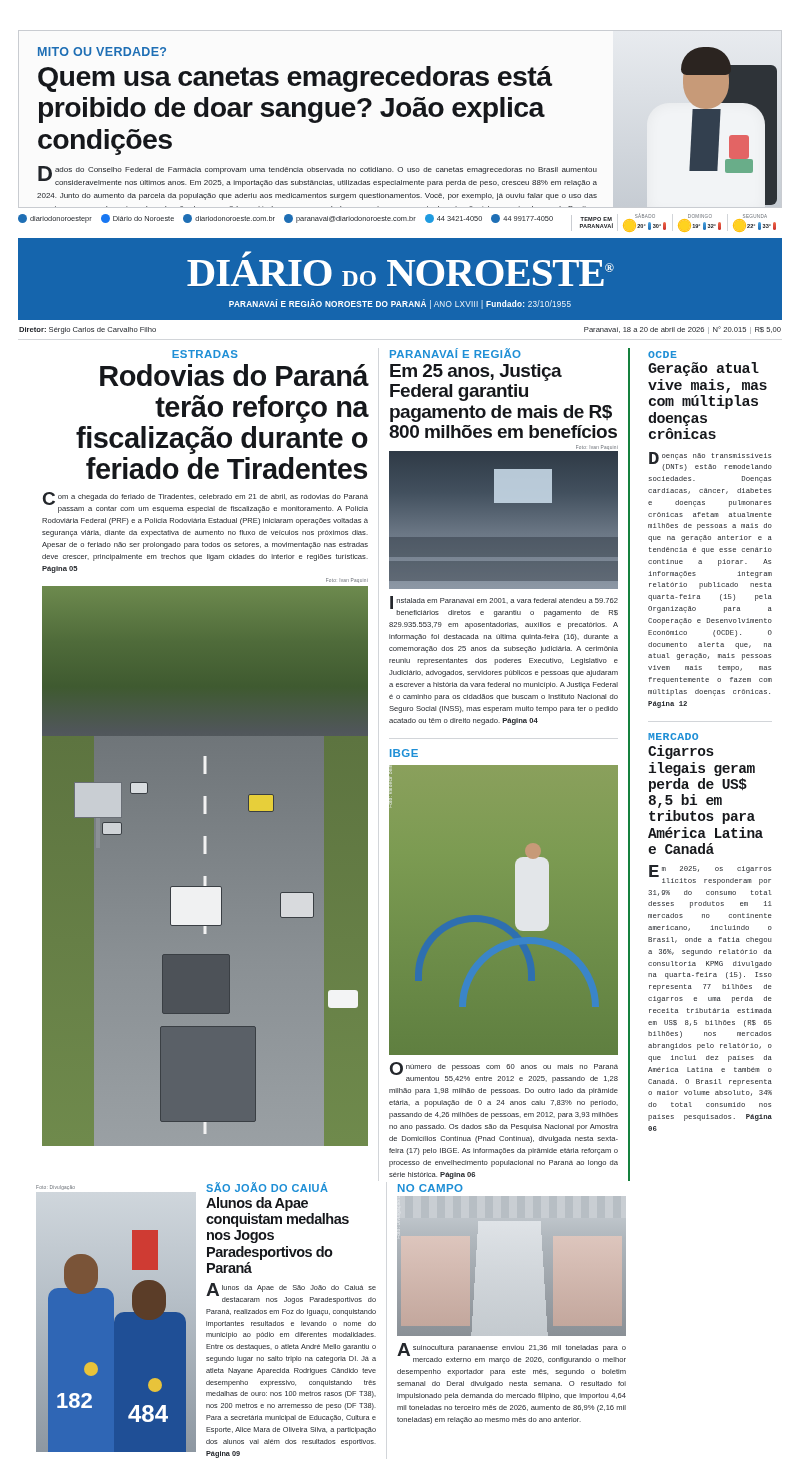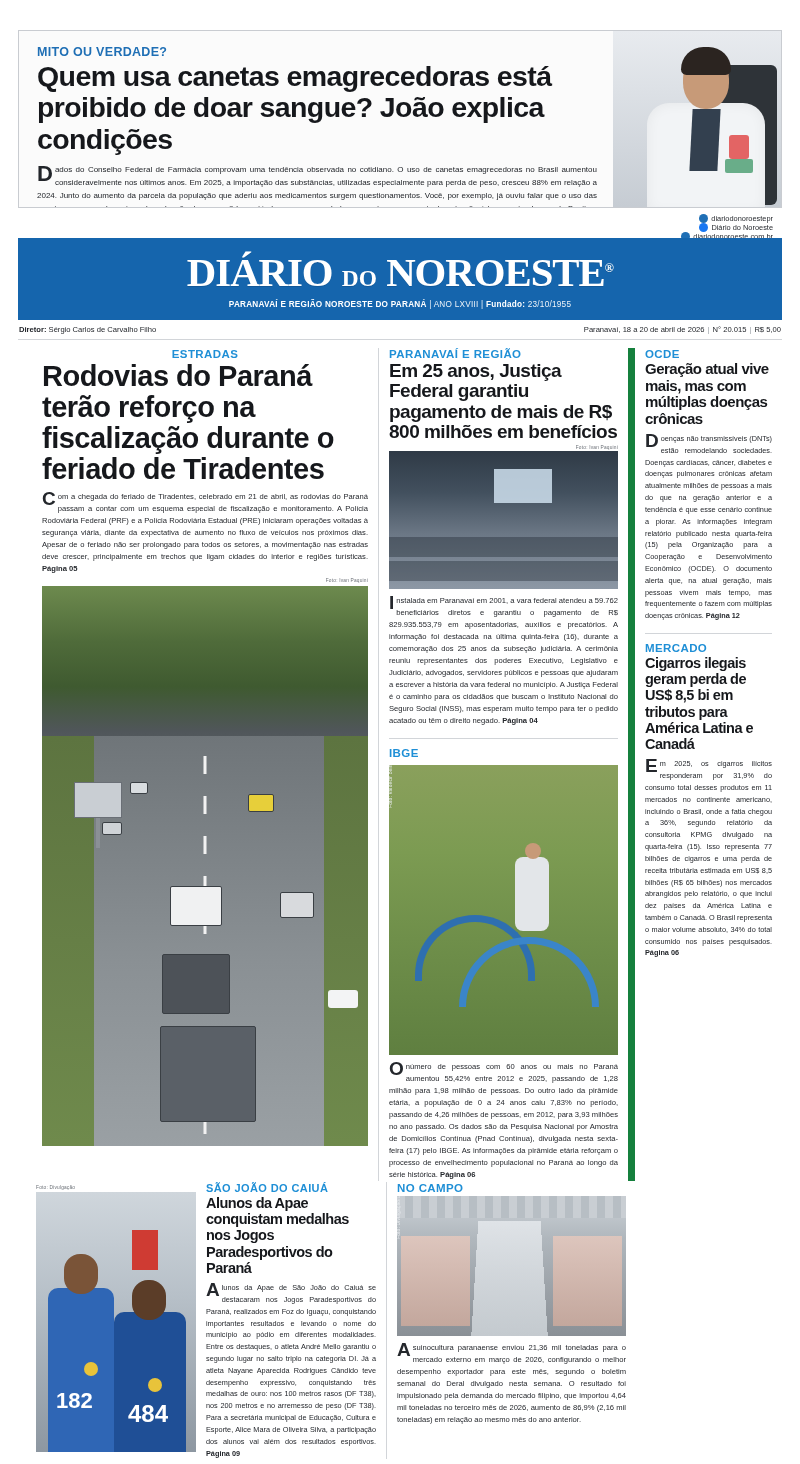--- a/index.html
+++ b/index.html
@@ -52,22 +52,22 @@
   .doc-body { position:absolute; left:34px; top:72px; width:118px; height:110px; background:#f2f4f6; border-radius:22px 22px 0 0; box-shadow: inset 0 0 14px rgba(0,0,0,.06);}
   .doc-shirt { position:absolute; left:78px; top:78px; width:28px; height:62px; background:#33404f; transform: skewX(-3deg); }
   .doc-head { position:absolute; left:70px; top:22px; width:46px; height:56px; background:#c79a78; border-radius:22px/26px; }
   .doc-hair { position:absolute; left:68px; top:16px; width:50px; height:28px; background:#2b2420; border-radius:24px 24px 6px 6px; }
   .doc-badge { position:absolute; left:116px; top:104px; width:20px; height:24px; background:#e04a4a; border-radius:3px; opacity:.85;}
   .doc-tag { position:absolute; left:112px; top:128px; width:28px; height:14px; background:#2f8f5b; border-radius:2px; opacity:.7;}
 
   
   .socialbar {
     margin: 6px 18px 0 18px;
-    display: flex; align-items: flex-end;
-    font-size: 7.4px; color: #26292e; height: 19px; flex-direction: column;
+    display: flex; align-items: flex-start;
+    font-size: 7.4px; color: #26292e; height: 19px;
   }
   .sb-item { display: flex; align-items: center; margin-right: 9px; white-space: nowrap; }
   .sb-ico {
     width: 9px; height: 9px; border-radius: 50%;
     margin-right: 3px; flex: 0 0 9px;
     display: inline-block; position: relative;
   }
   .ico-ig { background: #1f6fb5; }
   .ico-fb { background: #1877f2; }
   .ico-web{ background: #1f6fb5; border-radius: 50%; }
@@ -135,31 +135,31 @@
     border-bottom: 1px solid #d2d5d9;
   }
   .dirstrip b { font-weight: 700; }
   .dirright { margin-left:auto; }
   .dirright .sep { color:#9aa0a6; padding: 0 3px; }
 
   
   .content { margin: 0 18px; display: flex; gap: 0; padding-top: 8px; }
   .col-left  { width: 360px; flex: 0 0 360px; padding-right: 10px; padding-left: 24px; }
   .col-mid   { width: 250px; flex: 0 0 250px; padding: 0 10px; border-left: 1px solid #d2d5d9;}
-  .col-right { width: 144px; flex: 0 0 144px; padding-left: 10px; border-left: 7px solid #15803d;}
+  .col-right { width: 144px; flex: 0 0 144px; padding-left: 18px; border-left: 2px solid #15803d; font-family: Liberation Mono, monospace;}
 
   .kicker {
     color:#1f8fd6; font-weight:700; font-size:11.5px; letter-spacing:.4px;
     margin-bottom: 1px;
   }
   .kicker.center { text-align:center; }
   .headline {
     font-weight:700; color:#16181c; letter-spacing:-0.5px; line-height:1.07;
   }
-  .h-lead { font-size: 29px; text-align:left; }
+  .h-lead { font-size: 29px; text-align:right; }
   .h-mid  { font-size: 19px; }
   .h-big  { font-size: 25px; line-height: 1.08; }
   .h-sm   { font-size: 15px; line-height: 1.1; }
   .h-xs   { font-size: 14.5px; line-height: 1.12; }
 
   .body-txt {
     font-size: 7.6px; line-height: 1.58; text-align: justify; color:#24272c;
     margin-top: 6px;
   }
   .body-txt.just-narrow { font-size:7.3px; line-height:1.62; }

